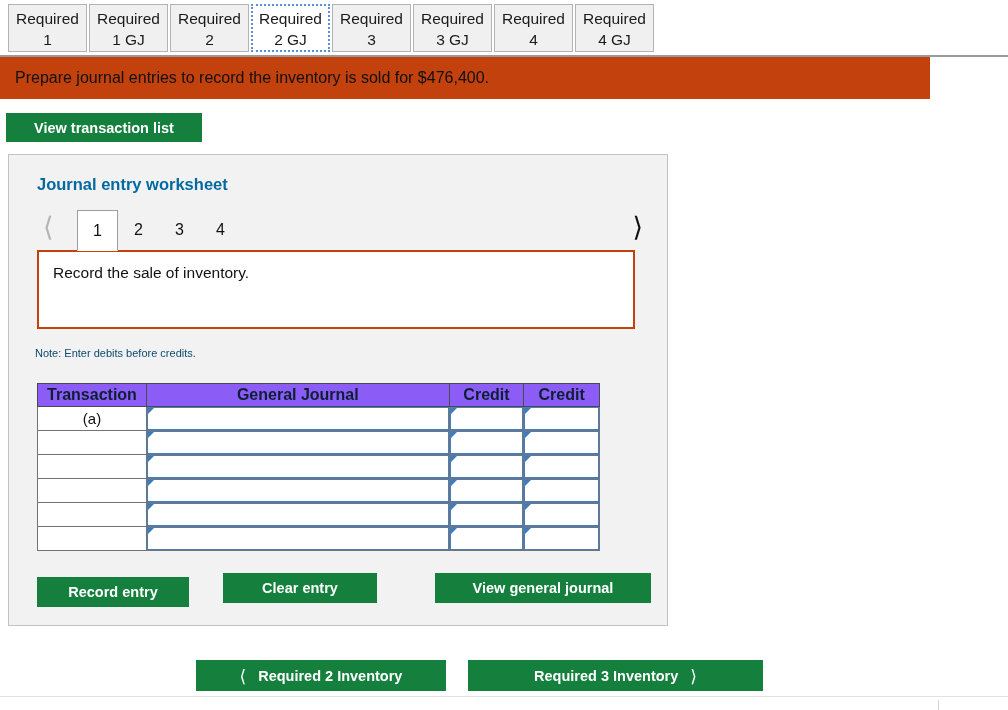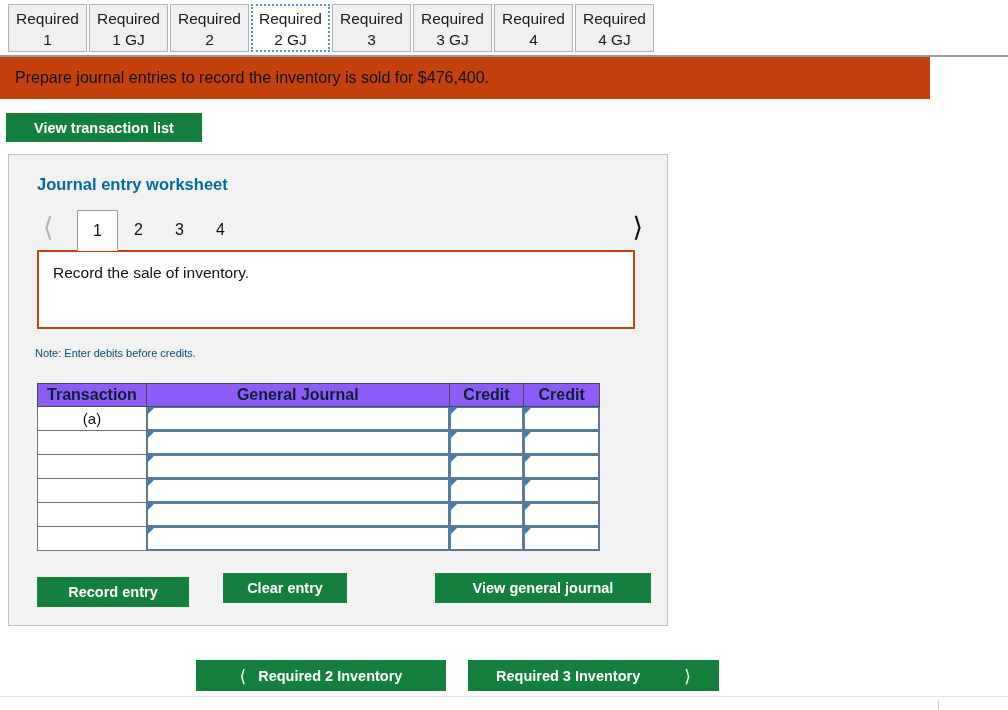--- a/index.html
+++ b/index.html
@@ -250,38 +250,38 @@
 
   
   .entry-actions {
     position: absolute;
     left: 28px;
     top: 418px;
     width: 614px;
     height: 30px;
   }
   .btn-record  { position: absolute; left: 0px;   top: 4px; width: 152px; height: 30px; }
-  .btn-clear   { position: absolute; left: 186px; top: 0; width: 124px; height: 30px; }
+  .btn-clear   { position: absolute; left: 186px; top: 0; width: 154px; height: 30px; }
   .btn-viewgj  { position: absolute; left: 398px; top: 0; width: 216px; height: 30px; }
 
   
   .bottom-nav {
     position: absolute;
     left: 0px;
     top: 660px;
     width: 1008px;
     height: 32px;
   }
   .nav-btn {
     position: absolute;
     height: 31px;
     font-size: 14.5px;
   }
   .nav-prev { left: 196px; width: 250px; }
-  .nav-next { left: 468px; width: 251px; justify-content: space-between; }
+  .nav-next { left: 468px; width: 295px; }
   .nav-arrow {
     font-family: "DejaVu Sans", sans-serif;
     font-size: 17px;
     font-weight: normal;
   }
   .nav-arrow.left  { margin-right: 12px; }
   .nav-arrow.right { margin-left: 12px; }
 
   .footer-rule {
     position: absolute;

